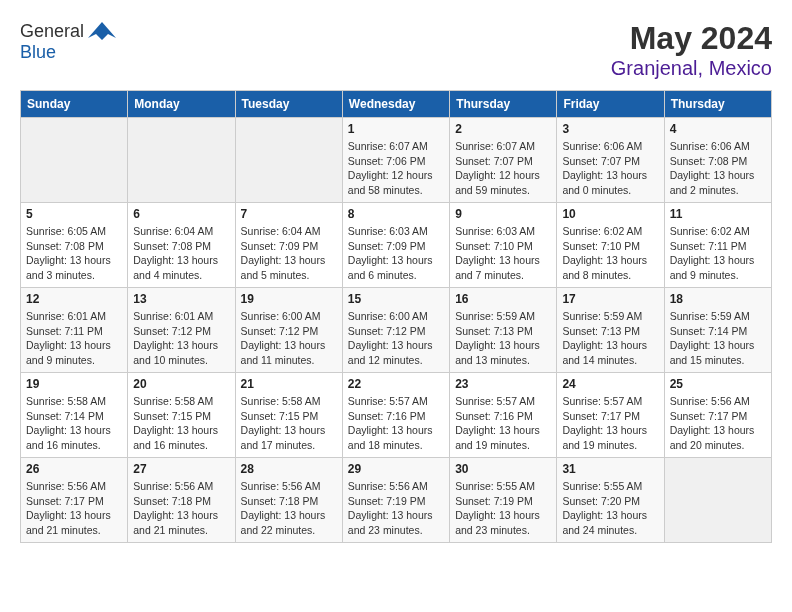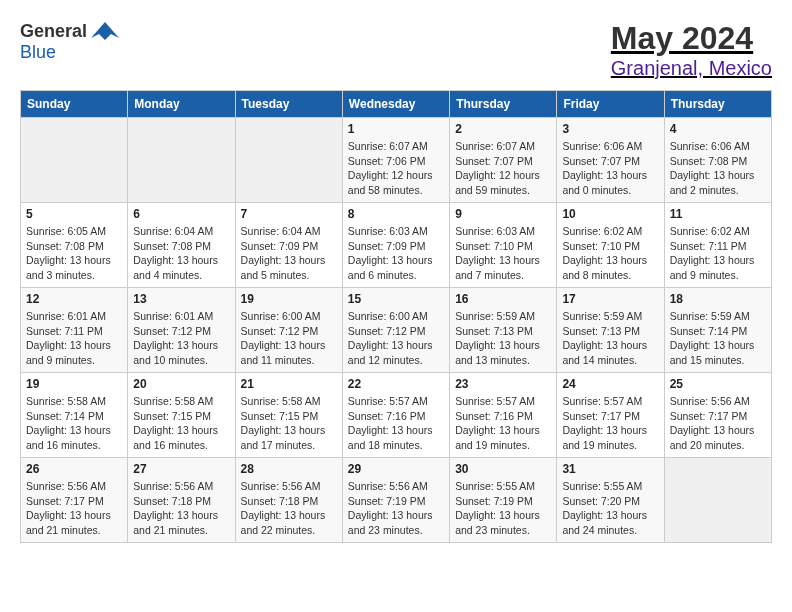--- a/index.html
+++ b/index.html
@@ -20,21 +20,21 @@
       display: flex;
       flex-direction: column;
       align-items: flex-start;
     }
     .logo-row {
       display: flex;
       align-items: center;
       gap: 4px;
     }
     .title-block {
-      text-decoration: underline;
+      text-align: right;
     }
     .month-year {
       font-size: 32px;
       font-weight: bold;
       color: #333;
     }
     .location {
       font-size: 20px;
       color: #4c1d95;
     }
@@ -80,21 +80,21 @@
     .empty-cell {
       background-color: #f0f0f0 !important;
     }
   </style>
 </head>
 <body>
 
 <div class="header-container">
   <div class="logo">
     <div class="logo-row">
-      <span style="font-size:18px;font-weight:bold;color:#333;">General</span>
+      <span style="font-size:18px;font-weight:normal;color:#333;">General</span>
       <svg width="28" height="22" viewBox="0 0 28 22">
         <polygon points="14,2 28,18 20,14 14,20 8,14 0,18" fill="#1a5fa8"></polygon>
       </svg>
     </div>
     <div>
       <span style="font-size:18px;font-weight:normal;color:#1a5fa8;">Blue</span>
     </div>
   </div>
   <div class="title-block">
     <div class="month-year">May 2024</div>

